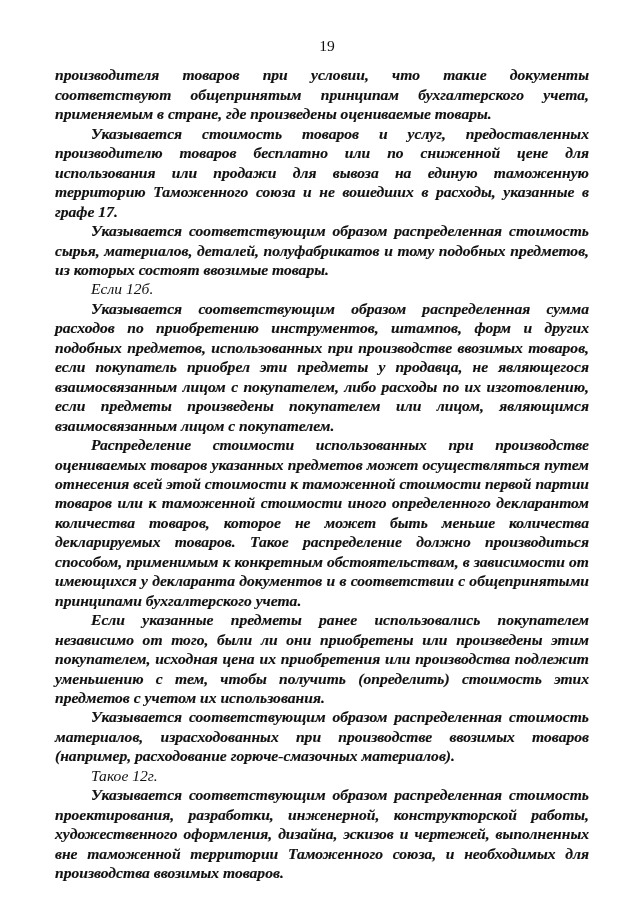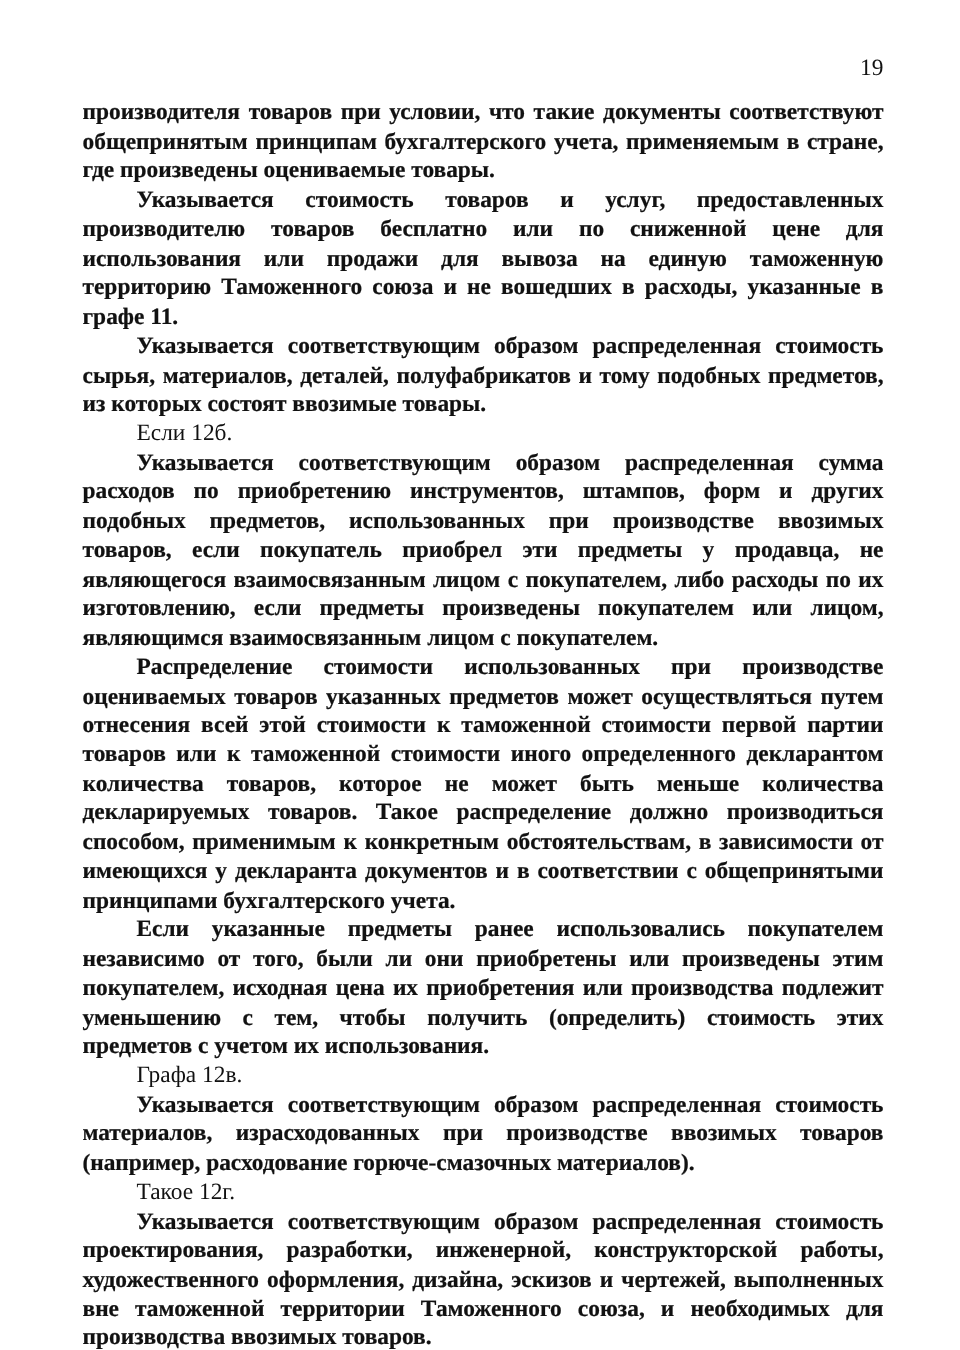--- a/index.html
+++ b/index.html
@@ -2,35 +2,34 @@
 <html><head>
 <meta charset="utf-8">
 <style>
   html, body { margin: 0; padding: 0; background: #ffffff; }
   body { width: 640px; height: 900px; position: relative; overflow: hidden; }
   .page {
     position: absolute; left: 55px; top: 36px; width: 534px;
     font-family: "Liberation Serif", serif; font-size: 15.6px; line-height: 19.45px;
     color: #111; font-weight: bold; -webkit-text-stroke: 0.15px #111;
   }
-  .page-number { text-align: right; font-weight: normal; -webkit-text-stroke: 0; margin-bottom: 10px; margin-left: 10px; }
-  p { margin: 0; text-align: justify; text-align-last: left; }
+  .page-number { text-align: center; font-weight: normal; -webkit-text-stroke: 0; margin-bottom: 10px; margin-left: 10px; }
+  p { margin: 0; text-align: justify; text-align-last: left; font-style: italic; }
   p.indent { text-indent: 36px; }
   p.heading { text-indent: 36px; font-weight: normal; -webkit-text-stroke: 0; }
 </style>
 </head>
 <body>
 
 <div class="page">
   <div class="page-number">19</div>
   <p>производителя товаров при условии, что такие документы соответствуют общепринятым принципам бухгалтерского учета, применяемым в стране, где произведены оцениваемые товары.</p>
-  <p class="indent">Указывается стоимость товаров и услуг, предоставленных производителю товаров бесплатно или по сниженной цене для использования или продажи для вывоза на единую таможенную территорию Таможенного союза и не вошедших в расходы, указанные в графе 11.</p>
+  <p class="indent">Указывается стоимость товаров и услуг, предоставленных производителю товаров бесплатно или по сниженной цене для использования или продажи для вывоза на единую таможенную территорию Таможенного союза и не вошедших в расходы, указанные в графе 17.</p>
   <p class="indent">Указывается соответствующим образом распределенная стоимость сырья, материалов, деталей, полуфабрикатов и тому подобных предметов, из которых состоят ввозимые товары.</p>
   <p class="heading">Если 12б.</p>
   <p class="indent">Указывается соответствующим образом распределенная сумма расходов по приобретению инструментов, штампов, форм и других подобных предметов, использованных при производстве ввозимых товаров, если покупатель приобрел эти предметы у продавца, не являющегося взаимосвязанным лицом с покупателем, либо расходы по их изготовлению, если предметы произведены покупателем или лицом, являющимся взаимосвязанным лицом с покупателем.</p>
   <p class="indent">Распределение стоимости использованных при производстве оцениваемых товаров указанных предметов может осуществляться путем отнесения всей этой стоимости к таможенной стоимости первой партии товаров или к таможенной стоимости иного определенного декларантом количества товаров, которое не может быть меньше количества декларируемых товаров. Такое распределение должно производиться способом, применимым к конкретным обстоятельствам, в зависимости от имеющихся у декларанта документов и в соответствии с общепринятыми принципами бухгалтерского учета.</p>
   <p class="indent">Если указанные предметы ранее использовались покупателем независимо от того, были ли они приобретены или произведены этим покупателем, исходная цена их приобретения или производства подлежит уменьшению с тем, чтобы получить (определить) стоимость этих предметов с учетом их использования.</p>
-  <p class="heading">Графа 12в.</p>
   <p class="indent">Указывается соответствующим образом распределенная стоимость материалов, израсходованных при производстве ввозимых товаров (например, расходование горюче-смазочных материалов).</p>
   <p class="heading">Такое 12г.</p>
   <p class="indent">Указывается соответствующим образом распределенная стоимость проектирования, разработки, инженерной, конструкторской работы, художественного оформления, дизайна, эскизов и чертежей, выполненных вне таможенной территории Таможенного союза, и необходимых для производства ввозимых товаров.</p>
 
 </div>
 
 </body></html>

